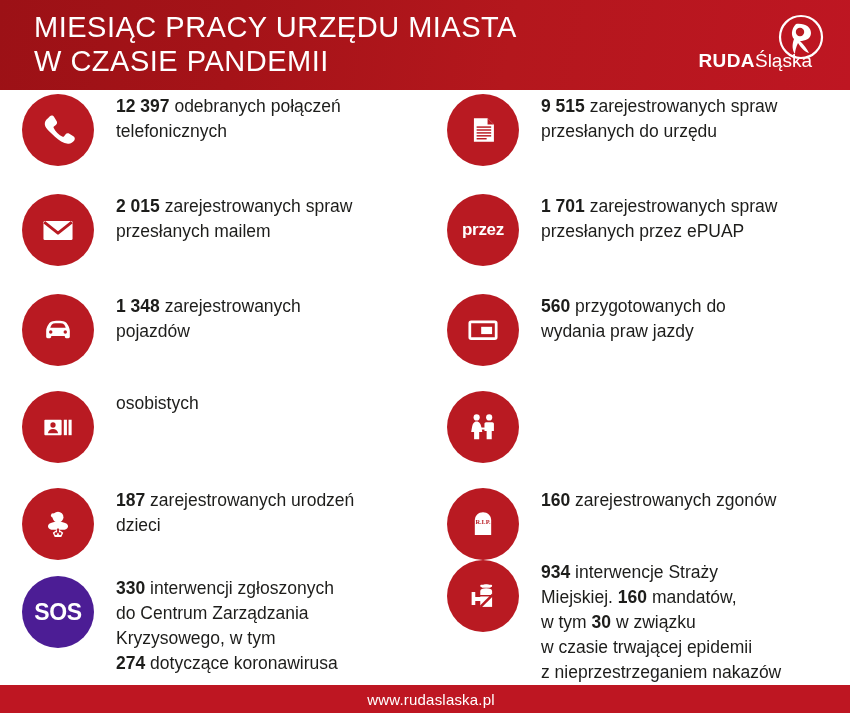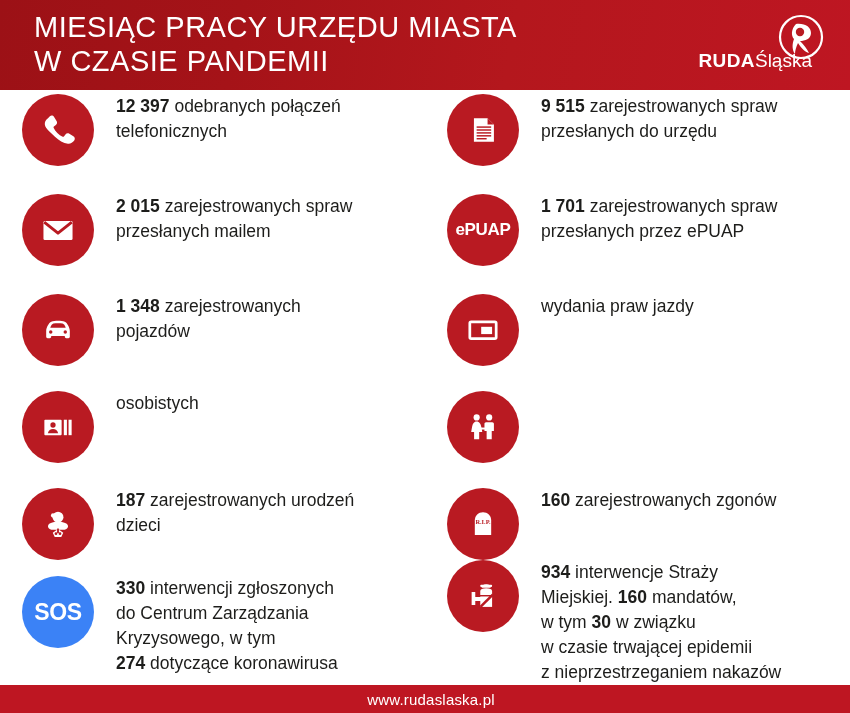--- a/index.html
+++ b/index.html
@@ -252,21 +252,21 @@
             <rect x="21" y="27" width="2" height="5" fill="#b91a22"></rect>
           </svg>
         </div>
         <div class="stat-text">
             <div><b>187</b><span> zarejestrowanych urodzeń</span></div>
             <div><span>dzieci</span></div>
           </div>
       </div>
 
       <div class="stat" style="top:486px">
-        <div class="icon-wrap" style="background: #3b82f6; justify-content: center;">
+        <div class="icon-wrap" style="background: #4c1d95; justify-content: center;">
           <span class="icon-label sos">SOS</span>
         </div>
         <div class="stat-text">
             <div><b>330</b><span> interwencji zgłoszonych</span></div>
             <div><span>do Centrum Zarządzania</span></div>
             <div><span>Kryzysowego, w tym</span></div>
             <div><b>274</b><span> dotyczące koronawirusa</span></div>
           </div>
       </div>
 
@@ -289,36 +289,37 @@
           </svg>
         </div>
         <div class="stat-text">
             <div><b>9 515</b><span> zarejestrowanych spraw</span></div>
             <div><span>przesłanych do urzędu</span></div>
           </div>
       </div>
 
       <div class="stat" style="top:104px">
         <div class="icon-wrap" style="background: rgb(185, 26, 34);">
-          <span class="icon-label epuap">ePUAP</span>
+          <span class="icon-label epuap">przez</span>
         </div>
         <div class="stat-text">
             <div><b>1 701</b><span> zarejestrowanych spraw</span></div>
             <div><span>przesłanych przez ePUAP</span></div>
           </div>
       </div>
 
       <div class="stat" style="top:204px">
         <div class="icon-wrap" style="background: rgb(185, 26, 34);">
           <svg viewBox="0 0 44 44" width="40" height="40" aria-hidden="true">
             <rect x="7.5" y="13" width="29" height="18.5" rx="1.5" fill="none" stroke="#ffffff" stroke-width="3"></rect>
             <rect x="20" y="18.5" width="12" height="8" fill="#ffffff"></rect>
           </svg>
         </div>
         <div class="stat-text">
+            <div><b>560</b><span> przygotowanych do</span></div>
             <div><span>wydania praw jazdy</span></div>
           </div>
       </div>
 
       <div class="stat" style="top:301px">
         <div class="icon-wrap" style="background: rgb(185, 26, 34);">
           <svg viewBox="0 0 44 44" width="40" height="40" aria-hidden="true">
             <circle cx="15" cy="11.5" r="3.4" fill="#ffffff"></circle>
             <path d="M15 16 C18 16 19.6 18.3 20.5 23.5 L21.2 27.5 L17.8 27.5 L17.8 35.5
                      L12.2 35.5 L12.2 27.5 L9 27.5 L9.7 23.5 C10.5 18.3 12 16 15 16 Z" fill="#ffffff"></path>

